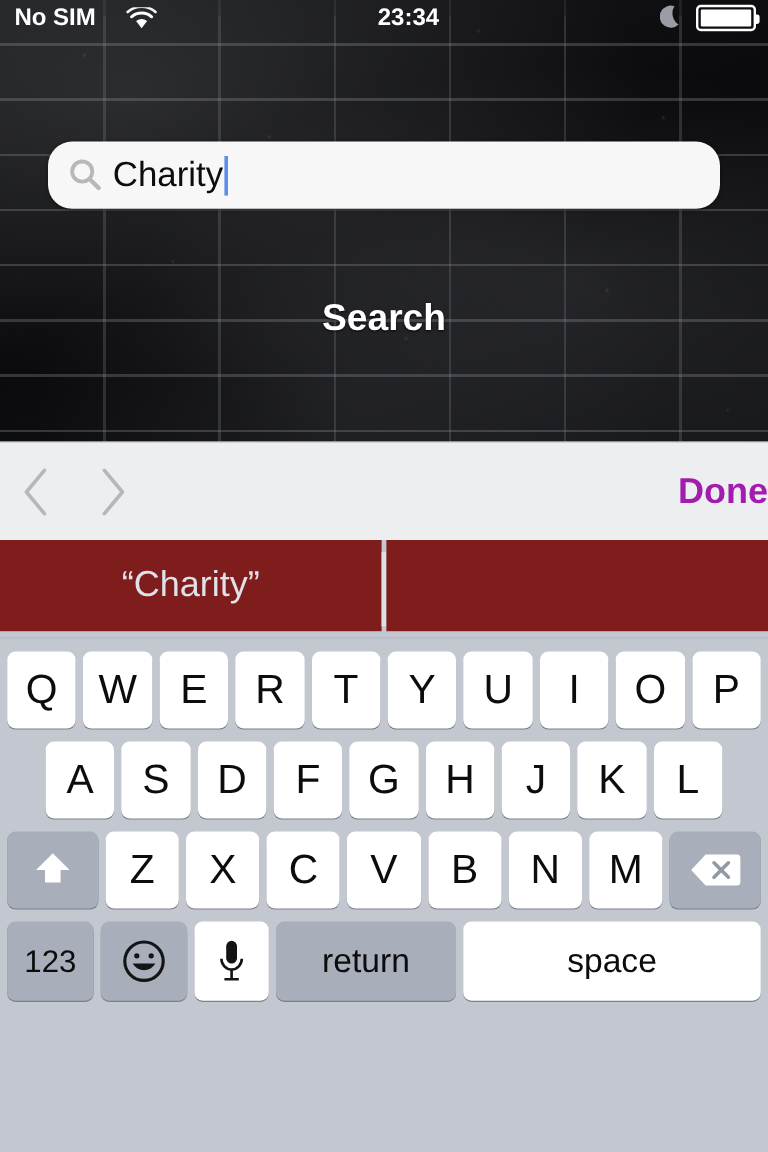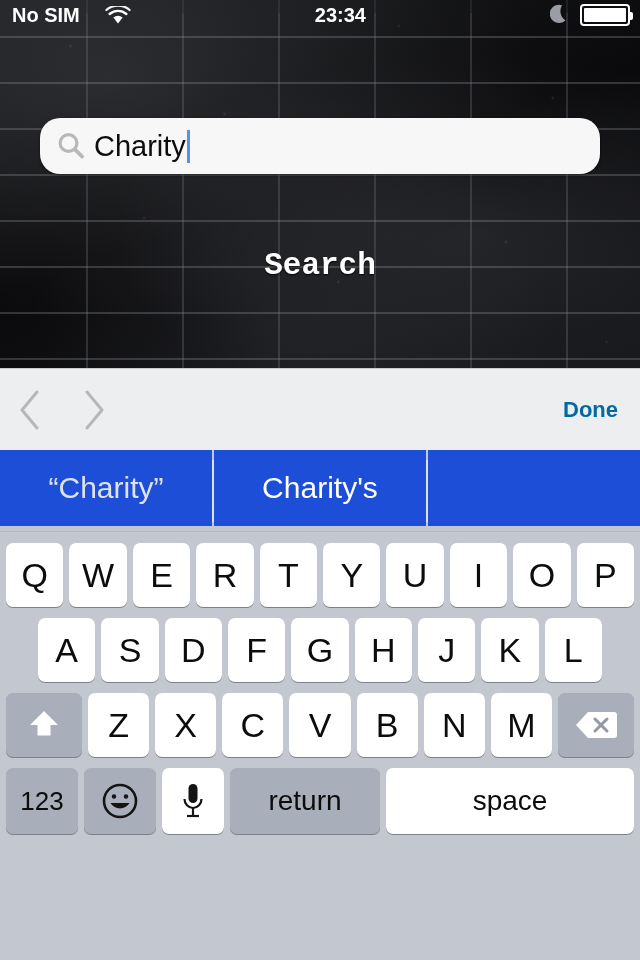--- a/index.html
+++ b/index.html
@@ -187,21 +187,20 @@
     width: 640px;
     height: 60px;
     display: flex;
     align-items: center;
     justify-content: center;
     color: #ffffff;
     font-size: 31px;
     font-weight: bold;
     text-shadow: 0 1px 2px rgba(0,0,0,0.85);
     z-index: 4;
-    font-family: Liberation Mono, monospace;
   }
 
   
   #accessory-bar {
     position: absolute;
     left: 0;
     top: 368px;
     width: 640px;
     height: 82px;
     background: #eceef0;
@@ -213,24 +212,23 @@
   .nav-chevron {
     width: 62px;
     height: 82px;
     display: flex;
     align-items: center;
     justify-content: center;
   }
   .nav-chevron svg { display:block; }
   .accessory-spacer { flex: 1 1 auto; }
   #done-button {
-    color: #0369a1;
-    font-size: 22px;
+    color: #a21caf;
+    font-size: 30px;
     font-weight: bold;
-    padding-right: 22px;
   }
 
   
   #keyboard {
     position: absolute;
     left: 0;
     top: 450px;
     width: 640px;
     height: 510px;
     background: #c3c7cf;
@@ -241,21 +239,21 @@
     position: relative;
     width: 640px;
     height: 82px;
     background: #c3c7cf;
     display: flex;
     align-items: stretch;
     border-bottom: 1px solid #b6bac3;
     box-sizing: border-box;
   }
   .candidate {
-    background: #1d4ed8;
+    background: #7f1d1d;
     display: flex;
     align-items: center;
     justify-content: center;
     font-size: 30px;
     color: #ffffff;
     height: 76px;
     box-sizing: border-box;
     flex: 1 1 0;
   }
   .candidate.dim { color: #dfe2e8; }
@@ -370,21 +368,20 @@
     </div>
     <div class="accessory-spacer"></div>
     <div id="done-button">Done</div>
   </div>
 
   <div id="keyboard">
 
     <div id="candidate-bar">
       <div class="candidate dim">“Charity”</div>
       <div class="candidate-sep"></div>
-      <div class="candidate">Charity's</div>
       <div class="candidate-sep"></div>
       <div class="candidate"></div>
     </div>
 
     <div class="key-row" id="row1">
       <div class="key">Q</div>
       <div class="key">W</div>
       <div class="key">E</div>
       <div class="key">R</div>
       <div class="key">T</div>

